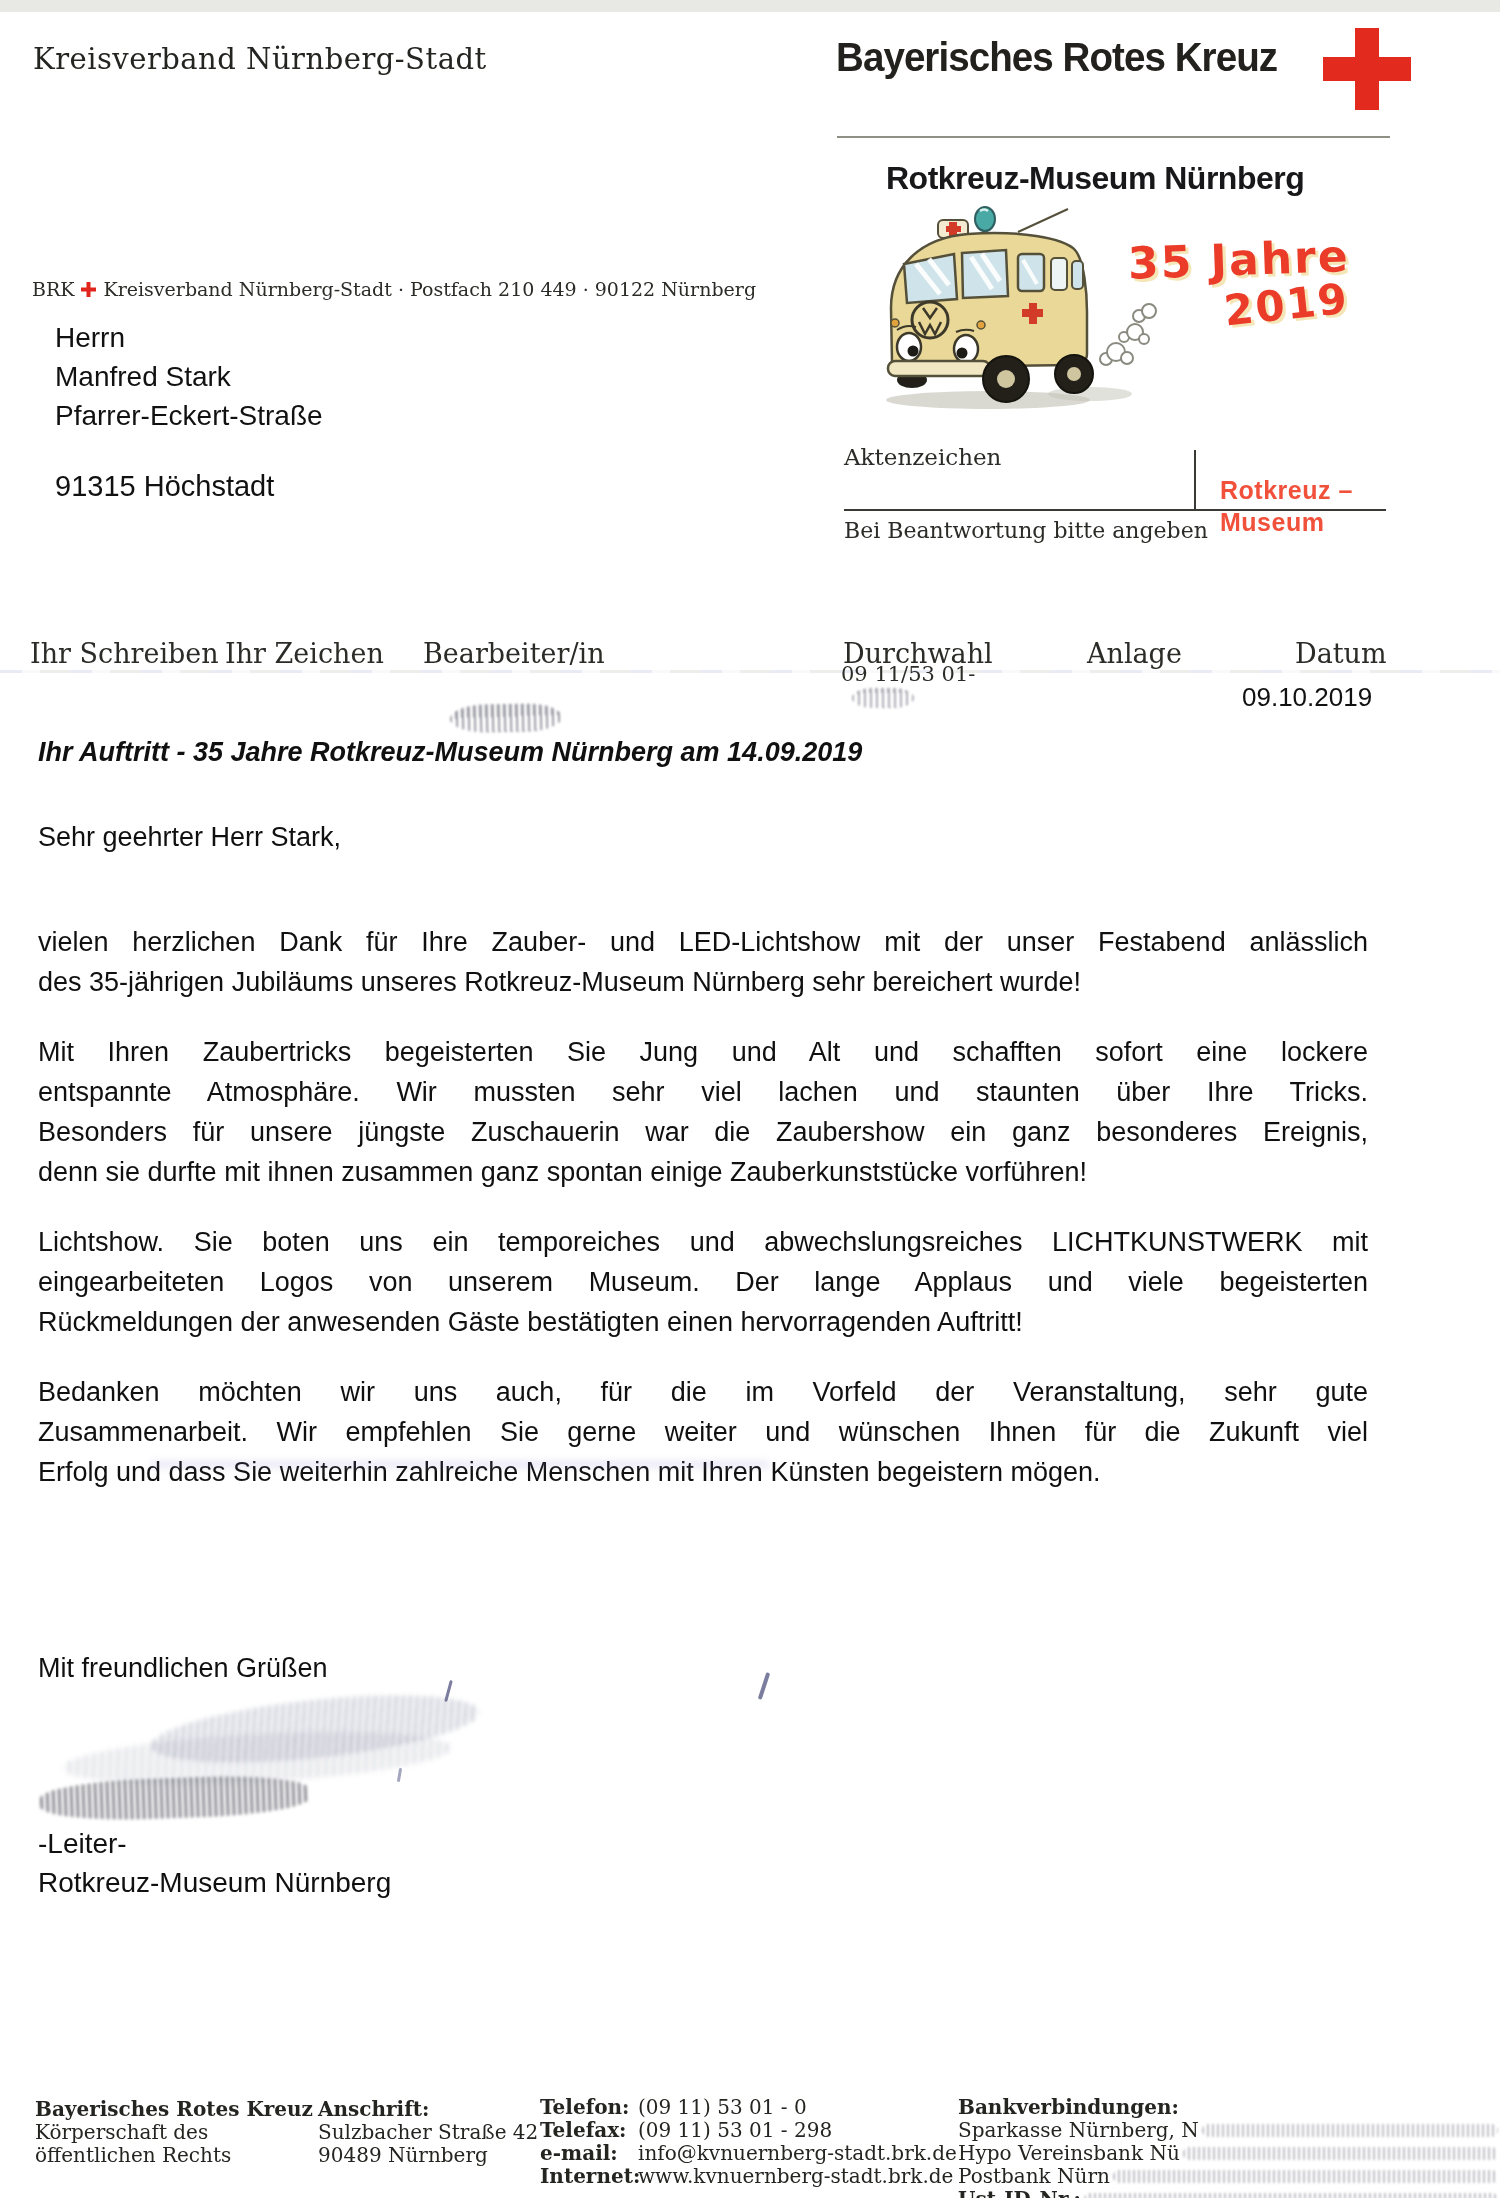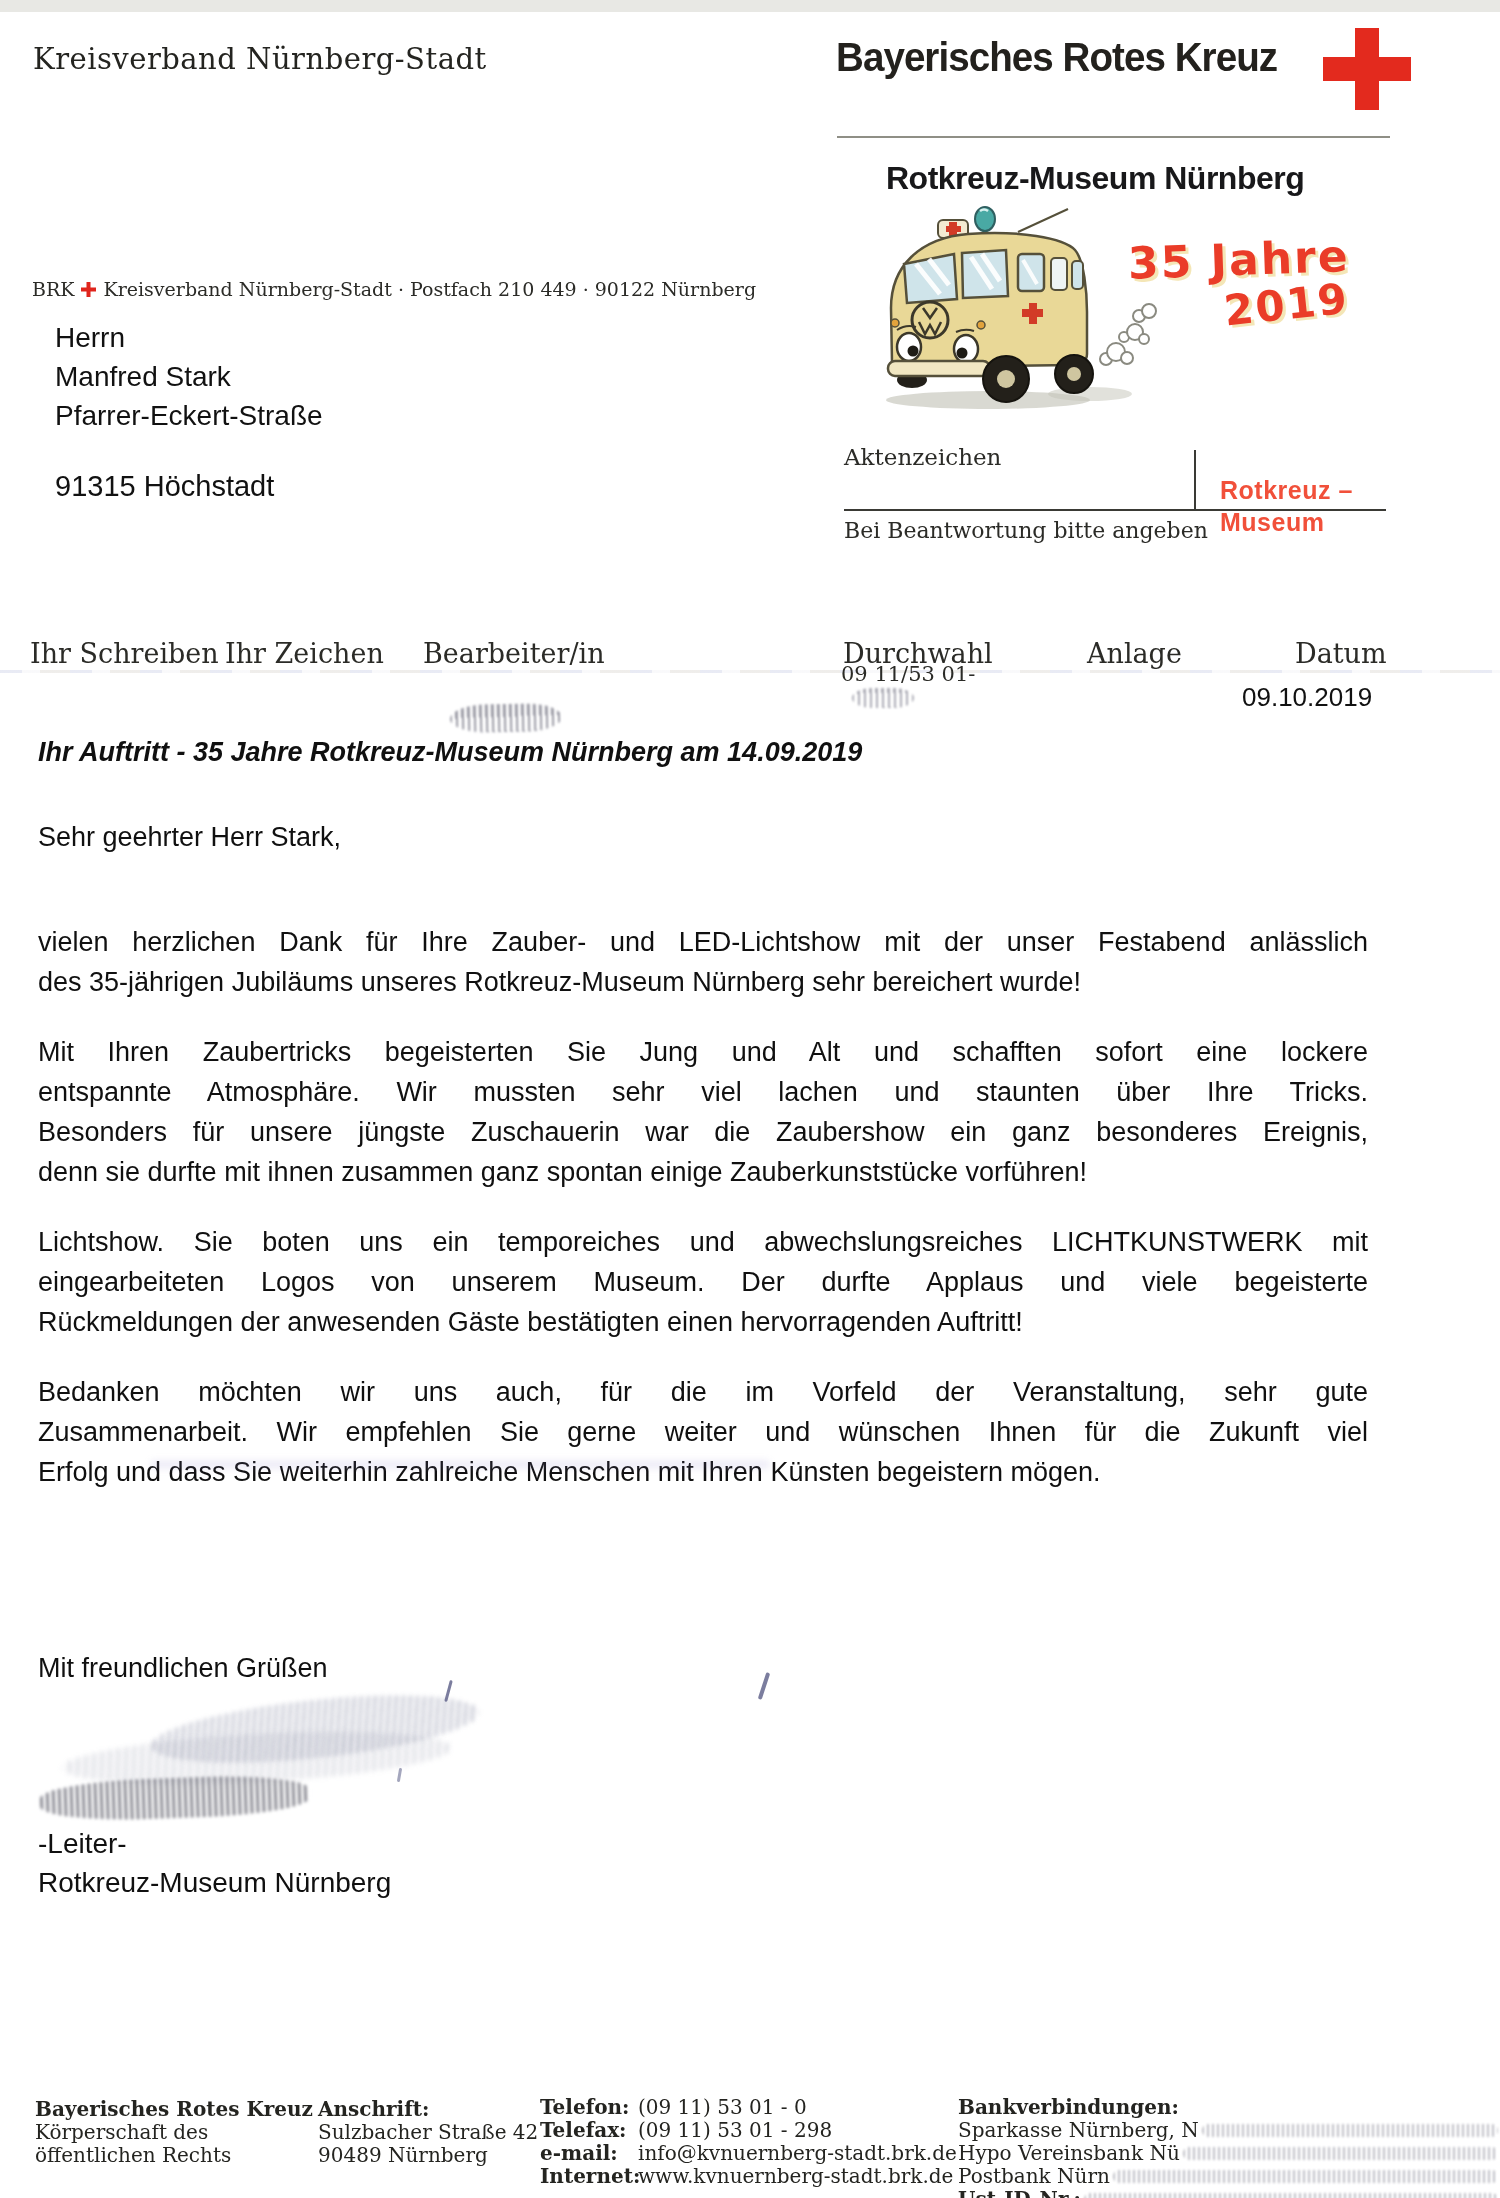--- a/index.html
+++ b/index.html
@@ -217,21 +217,21 @@
       <span class="jline jlast" style="display:block;">des 35-jährigen Jubiläums unseres Rotkreuz-Museum Nürnberg sehr bereichert wurde!</span>
     </p>
     <p>
       <span class="jline" style="display:block;">Mit Ihren Zaubertricks begeisterten Sie Jung und Alt und schafften sofort eine lockere</span>
       <span class="jline" style="display:block;">entspannte Atmosphäre. Wir mussten sehr viel lachen und staunten über Ihre Tricks.</span>
       <span class="jline" style="display:block;">Besonders für unsere jüngste Zuschauerin war die Zaubershow ein ganz besonderes Ereignis,</span>
       <span class="jline jlast" style="display:block;">denn sie durfte mit ihnen zusammen ganz spontan einige Zauberkunststücke vorführen!</span>
     </p>
     <p>
       <span class="jline" style="display:block;">Lichtshow. Sie boten uns ein temporeiches und abwechslungsreiches LICHTKUNSTWERK mit</span>
-      <span class="jline" style="display:block;">eingearbeiteten Logos von unserem Museum. Der durfte Applaus und viele begeisterte</span>
+      <span class="jline" style="display:block;">eingearbeiteten Logos von unserem Museum. Der lange Applaus und viele begeisterten</span>
       <span class="jline jlast" style="display:block;">Rückmeldungen der anwesenden Gäste bestätigten einen hervorragenden Auftritt!</span>
     </p>
     <p>
       <span class="jline" style="display:block;">Bedanken möchten wir uns auch, für die im Vorfeld der Veranstaltung, sehr gute</span>
       <span class="jline" style="display:block;">Zusammenarbeit. Wir empfehlen Sie gerne weiter und wünschen Ihnen für die Zukunft viel</span>
       <span class="jline jlast" style="display:block;">Erfolg und dass Sie weiterhin zahlreiche Menschen mit Ihren Künsten begeistern mögen.</span>
     </p>
   </div>
 
   <div class="abs smear"></div>

